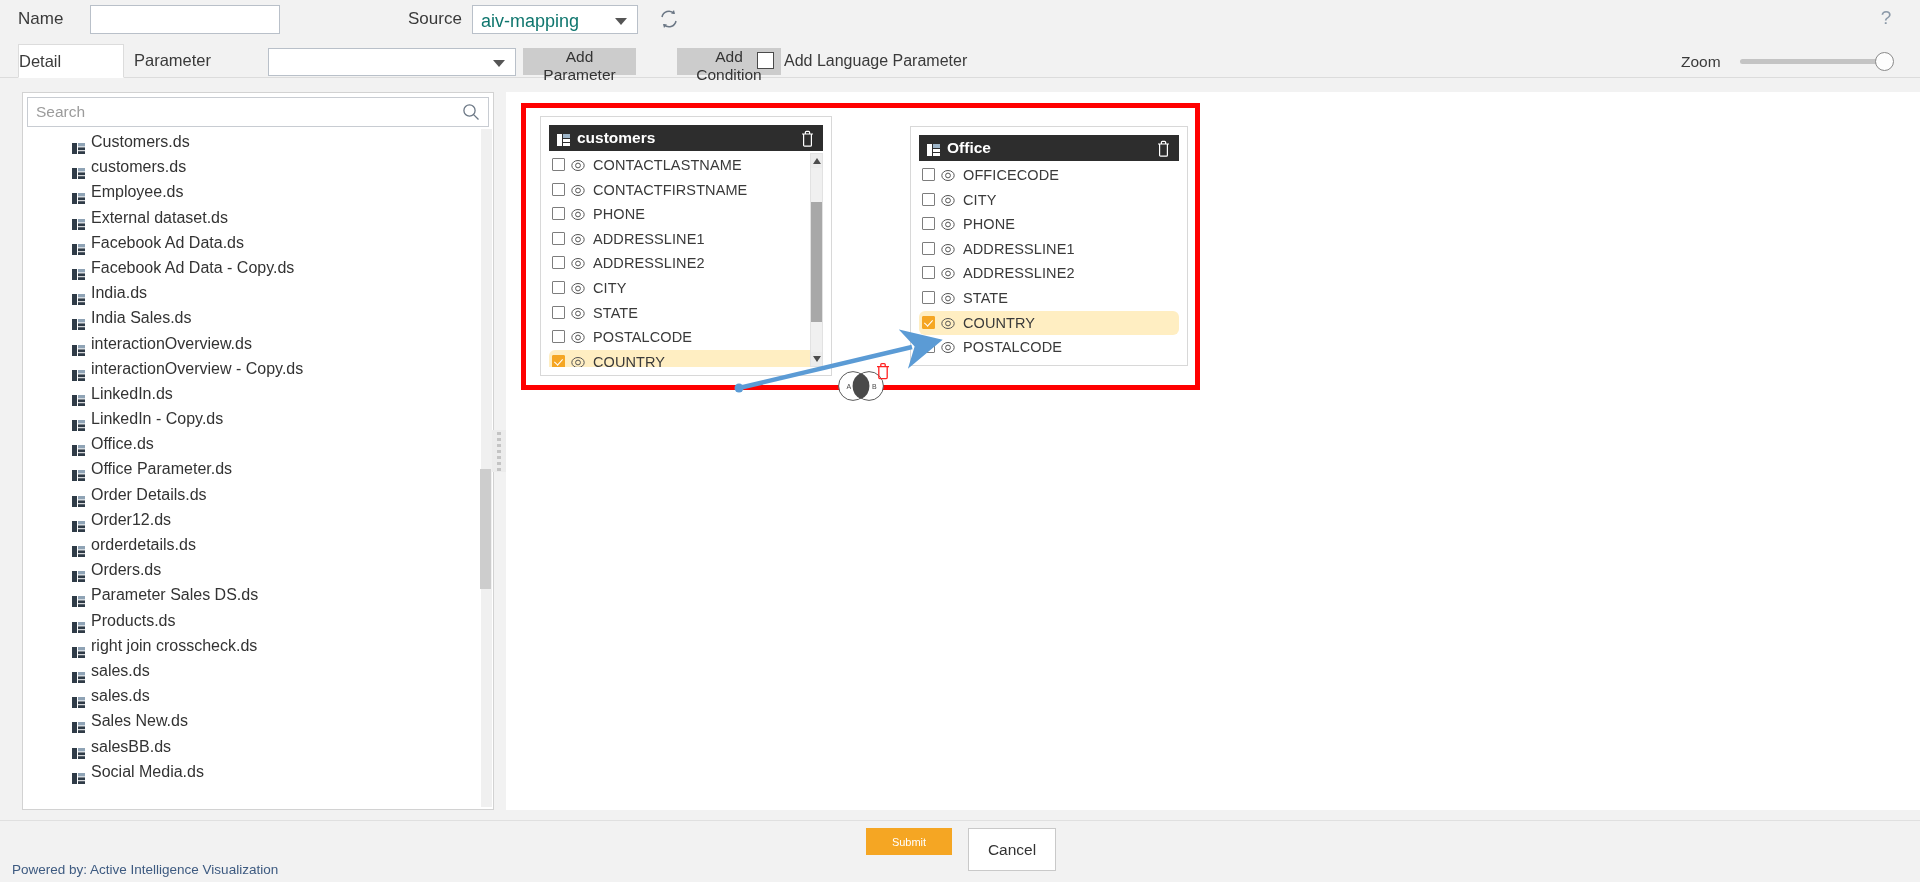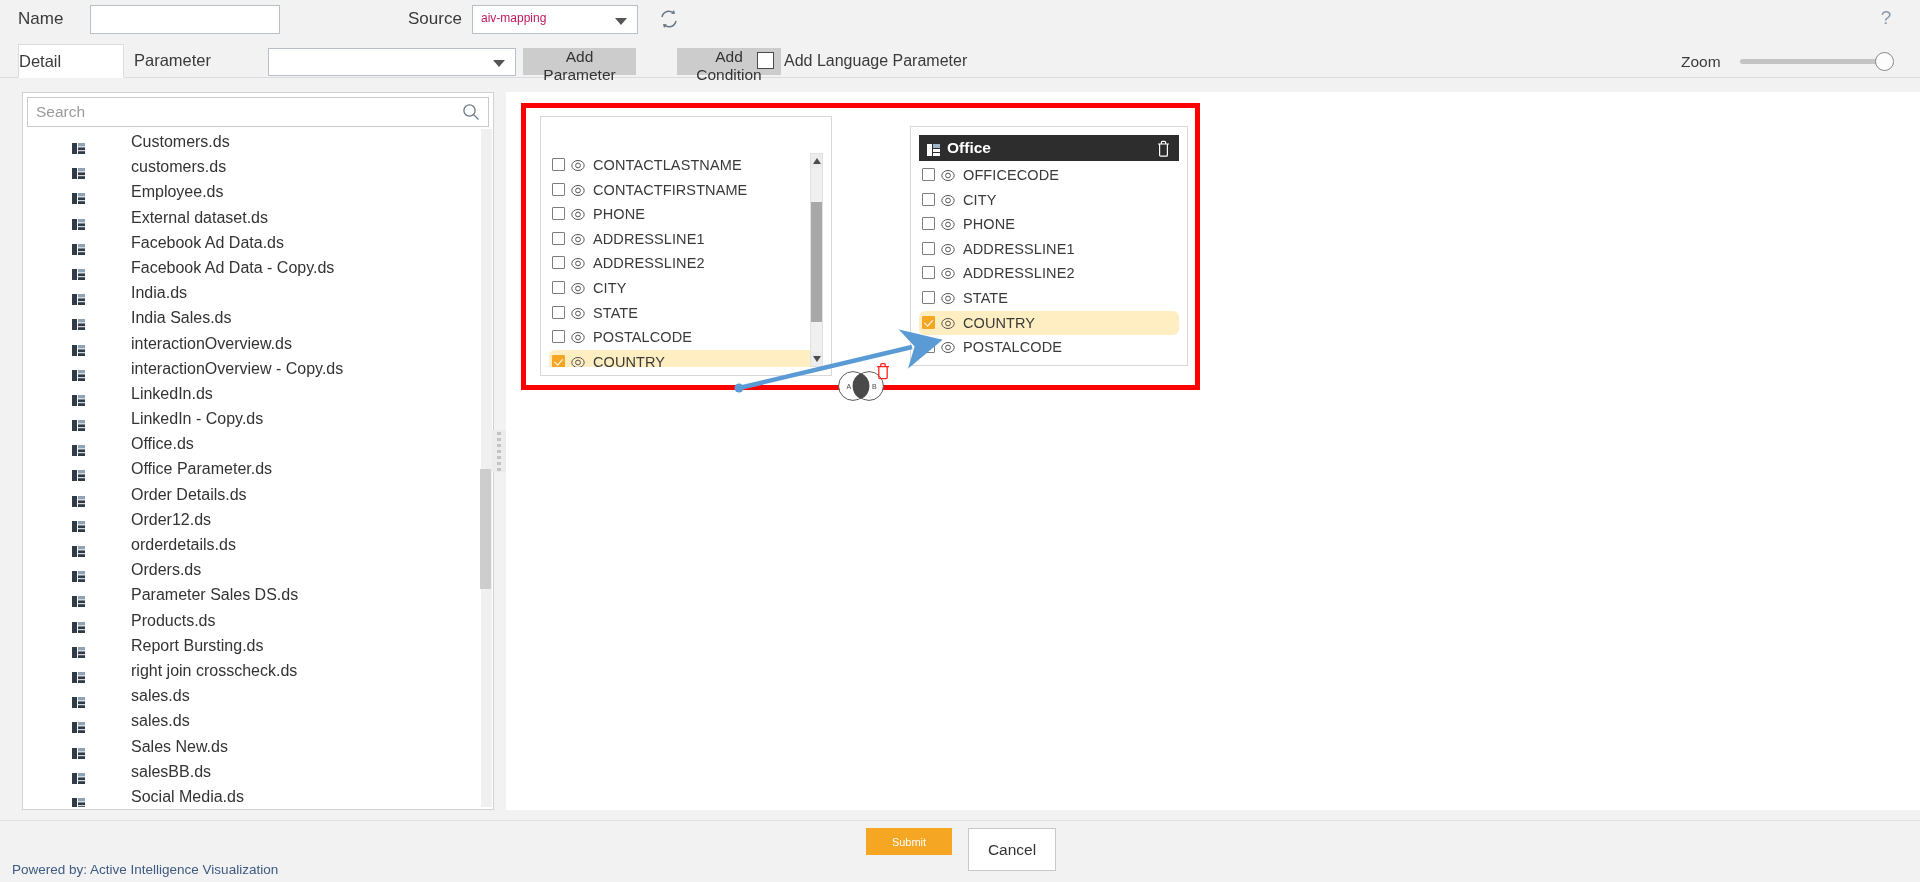--- a/index.html
+++ b/index.html
@@ -45,21 +45,21 @@
     font-size: 17px; color: #3a3a3a; line-height: 18px;
   }
   .source-select {
     position: absolute; left: 472px; top: 5px;
     width: 166px; height: 29px;
     border: 1px solid #b9c0c9;
     background: #ffffff;
   }
   .source-select .sel-val {
     position: absolute; left: 8px; top: 5px;
-    font-size: 12px; color: #be185d;
+    font-size: 18px; color: #0f766e;
   }
   .caret-down {
     position: absolute; right: 10px; top: 12px;
     width: 0; height: 0;
     border-left: 6px solid transparent;
     border-right: 6px solid transparent;
     border-top: 7px solid #555;
   }
   .refresh-icon {
     position: absolute; left: 658px; top: 8px;
@@ -189,21 +189,20 @@
     white-space: nowrap;
     cursor: pointer;
   }
   .ds-icon {
     position: absolute; left: 48px; top: 7px;
     width: 13px; height: 11px;
   }
   .ds-label {
     position: absolute; left: 67px; top: 0;
     line-height: 25.2px;
-    margin-left: 40px;
   }
   
   .lp-scroll {
     position: absolute; right: 1px; top: 36px;
     width: 11px; height: 678px;
     background: #f0f0f0;
   }
   .lp-thumb {
     position: absolute; right: 1px; top: 340px;
     width: 11px; height: 120px;
@@ -631,29 +630,20 @@
             </svg></span>
           <span class="ds-label">Products.ds</span>
         </div>
         <div class="ds-item">
           <span class="ds-icon"><svg width="13" height="11" viewBox="0 0 13 11">
               <rect x="0" y="0" width="5" height="11" fill="#2f3b47"></rect>
               <rect x="6" y="0" width="7" height="3.4" fill="#8fa3b5"></rect>
               <rect x="6" y="4.4" width="7" height="2.8" fill="#2f3b47"></rect>
               <rect x="6" y="8.2" width="7" height="2.8" fill="#2f3b47"></rect>
             </svg></span>
-          <span class="ds-label">Report Bursting.ds</span>
-        </div>
-        <div class="ds-item">
-          <span class="ds-icon"><svg width="13" height="11" viewBox="0 0 13 11">
-              <rect x="0" y="0" width="5" height="11" fill="#2f3b47"></rect>
-              <rect x="6" y="0" width="7" height="3.4" fill="#8fa3b5"></rect>
-              <rect x="6" y="4.4" width="7" height="2.8" fill="#2f3b47"></rect>
-              <rect x="6" y="8.2" width="7" height="2.8" fill="#2f3b47"></rect>
-            </svg></span>
           <span class="ds-label">right join crosscheck.ds</span>
         </div>
         <div class="ds-item">
           <span class="ds-icon"><svg width="13" height="11" viewBox="0 0 13 11">
               <rect x="0" y="0" width="5" height="11" fill="#2f3b47"></rect>
               <rect x="6" y="0" width="7" height="3.4" fill="#8fa3b5"></rect>
               <rect x="6" y="4.4" width="7" height="2.8" fill="#2f3b47"></rect>
               <rect x="6" y="8.2" width="7" height="2.8" fill="#2f3b47"></rect>
             </svg></span>
           <span class="ds-label">sales.ds</span>
@@ -708,20 +698,37 @@
       <i></i>
       <i></i>
       <i></i>
   </div>
 
   <div class="canvas">
 
     <div class="mapping-frame"></div>
 
     <div class="tcard tcard-customers">
+      <div class="tcard-head">
+        <span class="th-icon">
+          <svg width="13" height="12" viewBox="0 0 13 12">
+            <rect x="0" y="0" width="5" height="12" fill="#ffffff"></rect>
+            <rect x="6" y="0" width="7" height="4" fill="#9fb6c9"></rect>
+            <rect x="6" y="5" width="7" height="3" fill="#ffffff"></rect>
+            <rect x="6" y="9" width="7" height="3" fill="#ffffff"></rect>
+          </svg>
+        </span>
+        <span class="th-title">customers</span>
+        <span class="th-trash">
+          <svg width="15" height="17" viewBox="0 0 15 17">
+            <path d="M2 4 h11 M3.6 4 v11.2 a1 1 0 0 0 1 1 h5.8 a1 1 0 0 0 1 -1 V4" stroke="#ffffff" stroke-width="1.2" fill="none"></path>
+            <path d="M5.4 4 V2.3 a1 1 0 0 1 1 -1 h2.2 a1 1 0 0 1 1 1 V4" stroke="#ffffff" stroke-width="1.2" fill="none"></path>
+          </svg>
+        </span>
+      </div>
       <div class="fields fcust" id="fields-customers">
           <div class="frow">
             <span class="fchk"></span>
             <span class="feye"><svg width="14" height="13" viewBox="0 0 14 13">
                 <ellipse cx="7" cy="6.5" rx="6.2" ry="5" fill="none" stroke="#555" stroke-width="1"></ellipse>
                 <circle cx="7" cy="6.5" r="2.4" fill="none" stroke="#555" stroke-width="1"></circle>
               </svg></span>
             <span class="fname">CONTACTLASTNAME</span>
           </div>
           <div class="frow">

